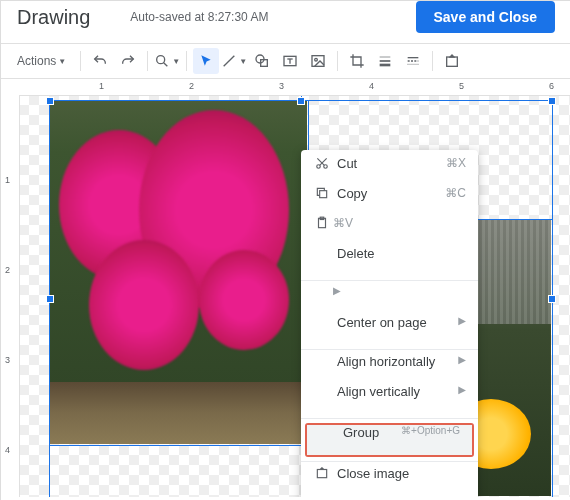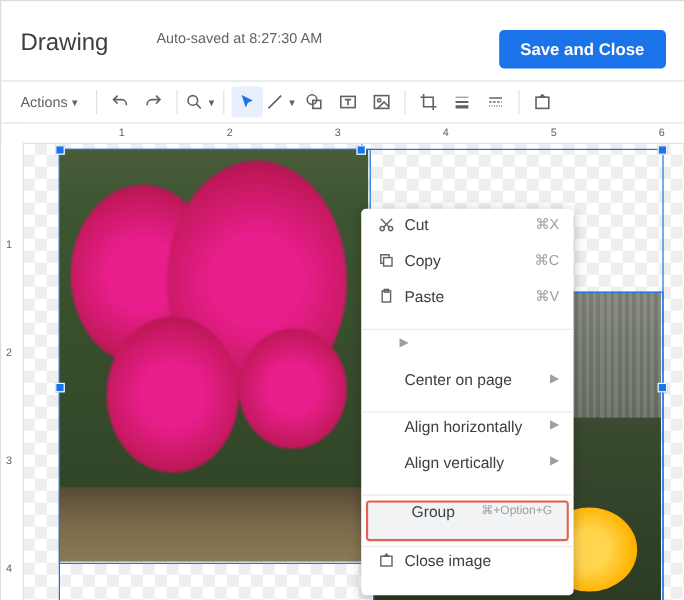--- a/index.html
+++ b/index.html
@@ -1,17 +1,17 @@
 <!DOCTYPE html>
 <html><head>
 <meta charset="utf-8">
 <style>
   html,body{margin:0;padding:0;font-family:Arial,Helvetica,sans-serif;background:#fff;color:#202124;font-size:13px}
   .app{width:570px;height:500px;position:relative;overflow:hidden;border:1px solid #ddd}
-  .header{display:flex;align-items:flex-start;padding:24px 16px 10px 16px}
+  .header{display:flex;align-items:center;padding:0 16px 10px 16px}
   .title{font-size:20px;color:#3c4043;flex:0 0 auto;margin-right:40px}
   .status{font-size:12px;color:#5f6368;flex:1}
   .save-btn{background:#1a73e8;color:#fff;border:none;border-radius:4px;padding:8px 18px;font-size:14px;font-weight:700;cursor:pointer}
   .toolbar{display:flex;align-items:center;padding:4px 8px;border-top:1px solid #e0e0e0;border-bottom:1px solid #e0e0e0;gap:2px}
   .tbtn{display:flex;align-items:center;justify-content:center;width:26px;height:26px;border-radius:3px;cursor:pointer;color:#5f6368}
   .tbtn.wide{width:auto;padding:0 8px;font-size:12px}
   .tbtn.sel{background:#e8f0fe;color:#1a73e8}
   .sep{width:1px;height:20px;background:#e0e0e0;margin:0 4px}
   .caret{font-size:8px;margin-left:2px;color:#5f6368}
   svg{display:block}
@@ -218,22 +218,25 @@
           <span class="lbl">Copy</span>
           <span class="sc">⌘C</span>
         </div>
         <div class="mi">
           <span class="ic">
               <svg width="14" height="14" viewBox="0 0 24 24" fill="none" stroke="currentColor" stroke-width="2">
                 <rect x="6" y="4" width="12" height="16"></rect>
                 <rect x="9" y="2" width="6" height="4"></rect>
               </svg>
             </span>
-          <span class="lbl">Paste</span>
           <span class="sc">⌘V</span>
+        </div>
+        <div class="mi">
+          <span class="ic"></span>
+          <span class="lbl">Delete</span>
         </div>
         <div class="mdiv"></div>
         <div class="mi">
           <span class="ic"></span>
           <span class="sub">▶</span>
         </div>
         <div class="mi">
           <span class="ic"></span>
           <span class="lbl">Center on page</span>
           <span class="sub">▶</span>

